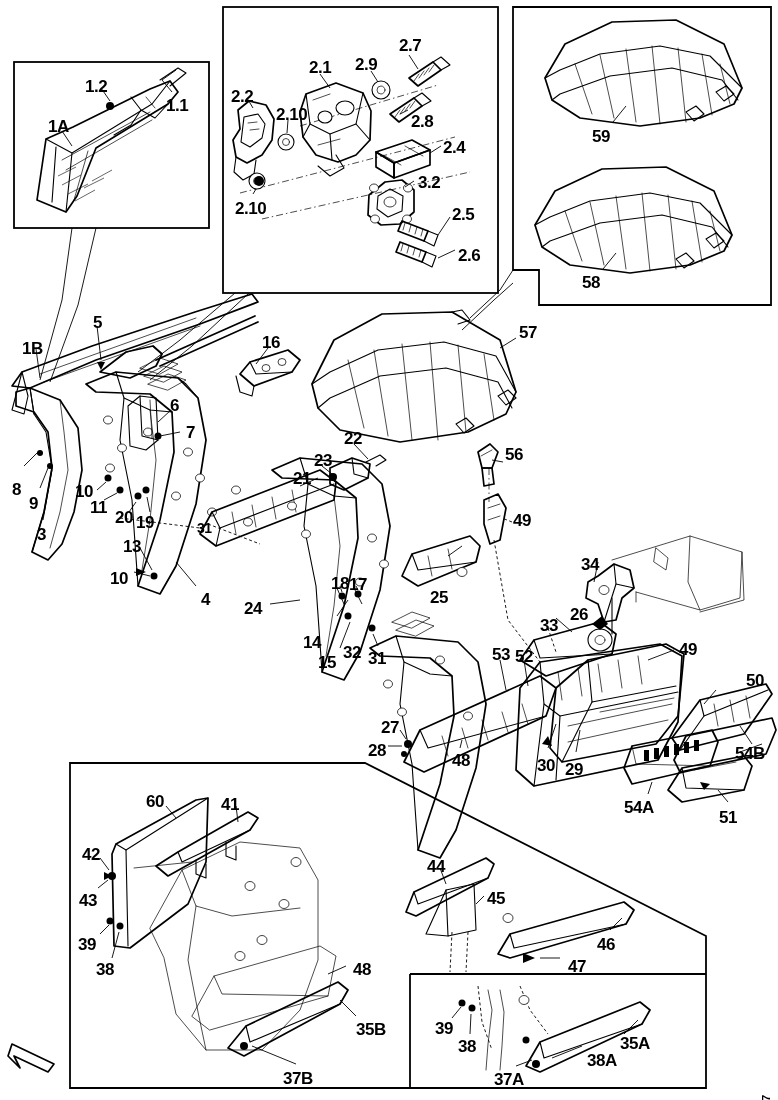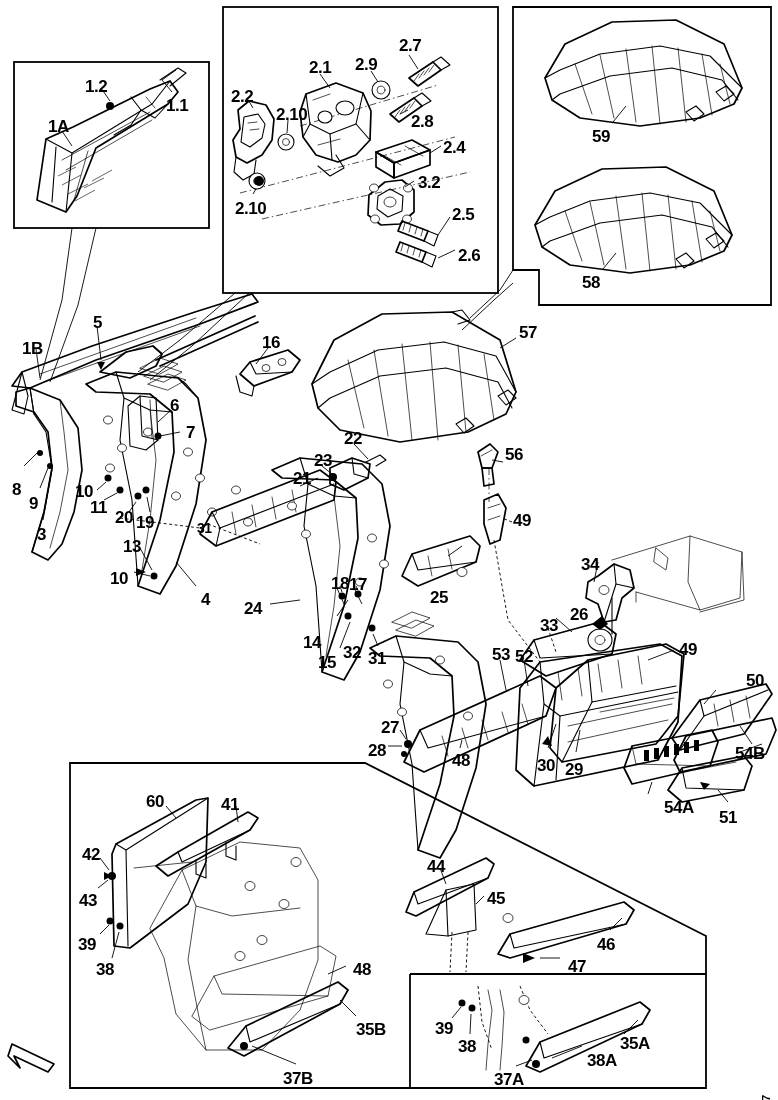--- a/index.html
+++ b/index.html
@@ -681,21 +681,21 @@
       <div class="callout c-lg" style="left: 540px; top: 617px;">33</div>
       <div class="callout c-lg" style="left: 492px; top: 646px;">53</div>
       <div class="callout c-lg" style="left: 515px; top: 648px;">52</div>
       <div class="callout c-lg" style="left: 679px; top: 641px;">49</div>
       <div class="callout c-lg" style="left: 746px; top: 672px;">50</div>
       <div class="callout c-lg" style="left: 381px; top: 719px; text-align: right;">27</div>
       <div class="callout c-lg" style="left: 368px; top: 742px;">28</div>
       <div class="callout c-lg" style="left: 452px; top: 752px;">48</div>
       <div class="callout c-lg" style="left: 537px; top: 757px;">30</div>
       <div class="callout c-lg" style="left: 565px; top: 761px;">29</div>
-      <div class="callout c-lg" style="left: 624px; top: 799px; margin-left: 40px;">54A</div>
+      <div class="callout c-lg" style="left: 624px; top: 799px;">54A</div>
       <div class="callout c-lg" style="left: 735px; top: 745px;">54B</div>
       <div class="callout c-lg" style="left: 719px; top: 809px;">51</div>
       <div class="callout c-lg" style="left: 146px; top: 793px;">60</div>
       <div class="callout c-lg" style="left: 221px; top: 796px;">41</div>
       <div class="callout c-lg" style="left: 82px; top: 846px;">42</div>
       <div class="callout c-lg" style="left: 79px; top: 892px;">43</div>
       <div class="callout c-lg" style="left: 78px; top: 936px;">39</div>
       <div class="callout c-lg" style="left: 96px; top: 961px;">38</div>
       <div class="callout c-lg" style="left: 353px; top: 961px;">48</div>
       <div class="callout c-lg" style="left: 356px; top: 1021px;">35B</div>

